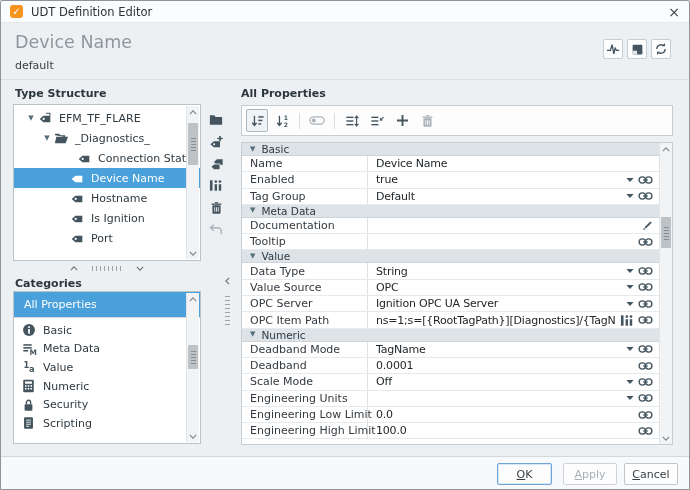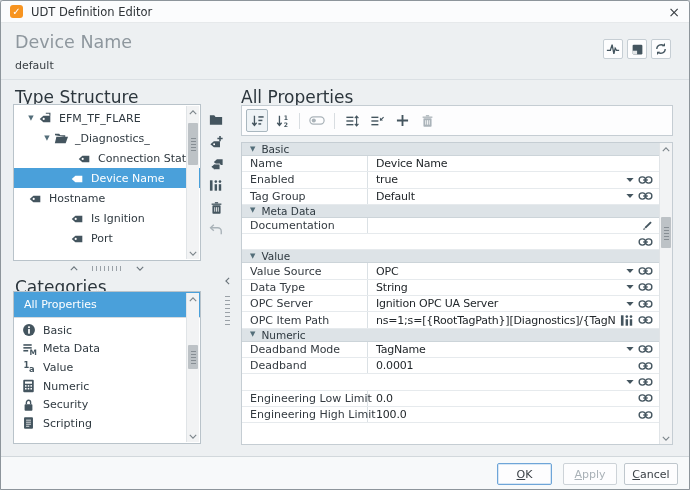--- a/index.html
+++ b/index.html
@@ -17,21 +17,21 @@
   .title-text { margin-left:8px; font-size:11.5px; color:#2e3337; }
   .close-x { margin-left:auto; font-size:14px; color:#3a4045; line-height:1; cursor:default; }
   
   .hdr-title { position:absolute; left:14px; top:31px; font-size:17.5px; font-weight:400; color:#8e979e; }
   .hdr-sub { position:absolute; left:14px; top:58px; font-size:11px; color:#3a4045; }
   .hdr-actions { position:absolute; right:18px; top:38px; display:flex; gap:4px; }
   .icon-btn { width:20px; height:20px; background:#fdfdfe; border:1px solid #c6ced4; border-radius:2px;
     display:flex; align-items:center; justify-content:center; color:#44555f; }
   .hr { position:absolute; left:0; right:0; height:1px; background:#dbe0e4; }
   
-  .sec-label { position:absolute; font-size:17px; font-weight:normal; color:#2c363d; }
+  .sec-label { position:absolute; font-size:11px; font-weight:bold; color:#2c363d; }
   
   .listbox { position:absolute; background:#fff; border:1px solid #b9c3ca; overflow:hidden; }
   
   .tree-row { height:20px; display:flex; align-items:center; white-space:nowrap; color:#2f3940; }
   .tree-row .arrow { width:14px; text-align:center; font-size:7px; color:#546e7a; flex:none; }
   .tree-row .t-icon { width:16px; height:15px; margin-right:5px; flex:none; color:#44555f; }
   .tree-row.sel { background:#4aa0da; color:#fff; }
   .tree-row.sel .t-icon, .tree-row.sel .arrow { color:#fff; }
   
   .cat-row { height:18.6px; display:flex; align-items:center; padding-left:8px; color:#2f3940; }
@@ -162,21 +162,21 @@
         <div class="tree-row sel" style="padding-left: 42px;">
           <span class="arrow"></span>
           <span class="t-icon" style="display: flex; align-items: center;">
             <svg width="14" height="13" viewBox="0 0 16 16">
               <path d="M14.5 4.5v8H6L1.5 8.5 6 4.5z" fill="currentColor"></path>
               <circle cx="6.4" cy="8.5" r="1.3" fill="#fff"></circle>
             </svg>
           </span>
           <span>Device Name</span>
         </div>
-        <div class="tree-row" style="">
+        <div class="tree-row" style="padding-left: 42px;">
           <span class="arrow"></span>
           <span class="t-icon" style="display: flex; align-items: center;">
             <svg width="14" height="13" viewBox="0 0 16 16">
               <path d="M14.5 4.5v8H6L1.5 8.5 6 4.5z" fill="currentColor"></path>
               <circle cx="6.4" cy="8.5" r="1.3" fill="#fff"></circle>
             </svg>
           </span>
           <span>Hostname</span>
         </div>
         <div class="tree-row" style="padding-left: 42px;">
@@ -515,60 +515,61 @@
               <svg width="12" height="12" viewBox="0 0 16 16">
                 <g transform="rotate(45 8 8)">
                   <rect x="6.8" y="0.5" width="2.6" height="11" fill="currentColor"></rect>
                   <path d="M6.8 12.5h2.6L8.1 15.5z" fill="currentColor"></path>
                 </g>
               </svg>
             </span>
           </div>
         </div>
         <div class="prop-row">
+          <div class="prop-name">Tooltip</div>
           <div class="prop-value"></div>
           <div class="prop-icons">
             <span style="display: flex; align-items: center;">
               <svg width="15" height="10" viewBox="0 0 16 11">
                 <g fill="none" stroke="currentColor" stroke-width="1.5">
                   <rect x="1" y="2" width="7" height="7" rx="3.4"></rect>
                   <rect x="8" y="2" width="7" height="7" rx="3.4"></rect>
                   <path d="M5.5 5.5h5"></path>
                 </g>
               </svg>
             </span>
           </div>
         </div>
         <div class="grp-row">
           <span class="arrow">▼</span>
           <span>Value</span>
         </div>
         <div class="prop-row">
+          <div class="prop-name">Data Type</div>
+          <div class="prop-value">String</div>
+          <div class="prop-icons">
+            <span style="display: flex; align-items: center;">
+              <svg width="8" height="6" viewBox="0 0 10 7">
+                <path d="M0.5 1l4.5 5 4.5-5z" fill="currentColor"></path>
+              </svg>
+            </span>
+            <span style="display: flex; align-items: center;">
+              <svg width="15" height="10" viewBox="0 0 16 11">
+                <g fill="none" stroke="currentColor" stroke-width="1.5">
+                  <rect x="1" y="2" width="7" height="7" rx="3.4"></rect>
+                  <rect x="8" y="2" width="7" height="7" rx="3.4"></rect>
+                  <path d="M5.5 5.5h5"></path>
+                </g>
+              </svg>
+            </span>
+          </div>
+        </div>
+        <div class="prop-row">
           <div class="prop-name">Value Source</div>
           <div class="prop-value">OPC</div>
-          <div class="prop-icons">
-            <span style="display: flex; align-items: center;">
-              <svg width="8" height="6" viewBox="0 0 10 7">
-                <path d="M0.5 1l4.5 5 4.5-5z" fill="currentColor"></path>
-              </svg>
-            </span>
-            <span style="display: flex; align-items: center;">
-              <svg width="15" height="10" viewBox="0 0 16 11">
-                <g fill="none" stroke="currentColor" stroke-width="1.5">
-                  <rect x="1" y="2" width="7" height="7" rx="3.4"></rect>
-                  <rect x="8" y="2" width="7" height="7" rx="3.4"></rect>
-                  <path d="M5.5 5.5h5"></path>
-                </g>
-              </svg>
-            </span>
-          </div>
-        </div>
-        <div class="prop-row">
-          <div class="prop-name">Data Type</div>
-          <div class="prop-value">String</div>
           <div class="prop-icons">
             <span style="display: flex; align-items: center;">
               <svg width="8" height="6" viewBox="0 0 10 7">
                 <path d="M0.5 1l4.5 5 4.5-5z" fill="currentColor"></path>
               </svg>
             </span>
             <span style="display: flex; align-items: center;">
               <svg width="15" height="10" viewBox="0 0 16 11">
                 <g fill="none" stroke="currentColor" stroke-width="1.5">
                   <rect x="1" y="2" width="7" height="7" rx="3.4"></rect>
@@ -656,20 +657,41 @@
                 <g fill="none" stroke="currentColor" stroke-width="1.5">
                   <rect x="1" y="2" width="7" height="7" rx="3.4"></rect>
                   <rect x="8" y="2" width="7" height="7" rx="3.4"></rect>
                   <path d="M5.5 5.5h5"></path>
                 </g>
               </svg>
             </span>
           </div>
         </div>
         <div class="prop-row">
+          <div class="prop-name">Scale Mode</div>
+          <div class="prop-value">Off</div>
+          <div class="prop-icons">
+            <span style="display: flex; align-items: center;">
+              <svg width="8" height="6" viewBox="0 0 10 7">
+                <path d="M0.5 1l4.5 5 4.5-5z" fill="currentColor"></path>
+              </svg>
+            </span>
+            <span style="display: flex; align-items: center;">
+              <svg width="15" height="10" viewBox="0 0 16 11">
+                <g fill="none" stroke="currentColor" stroke-width="1.5">
+                  <rect x="1" y="2" width="7" height="7" rx="3.4"></rect>
+                  <rect x="8" y="2" width="7" height="7" rx="3.4"></rect>
+                  <path d="M5.5 5.5h5"></path>
+                </g>
+              </svg>
+            </span>
+          </div>
+        </div>
+        <div class="prop-row">
+          <div class="prop-name">Engineering Units</div>
           <div class="prop-value"></div>
           <div class="prop-icons">
             <span style="display: flex; align-items: center;">
               <svg width="8" height="6" viewBox="0 0 10 7">
                 <path d="M0.5 1l4.5 5 4.5-5z" fill="currentColor"></path>
               </svg>
             </span>
             <span style="display: flex; align-items: center;">
               <svg width="15" height="10" viewBox="0 0 16 11">
                 <g fill="none" stroke="currentColor" stroke-width="1.5">

